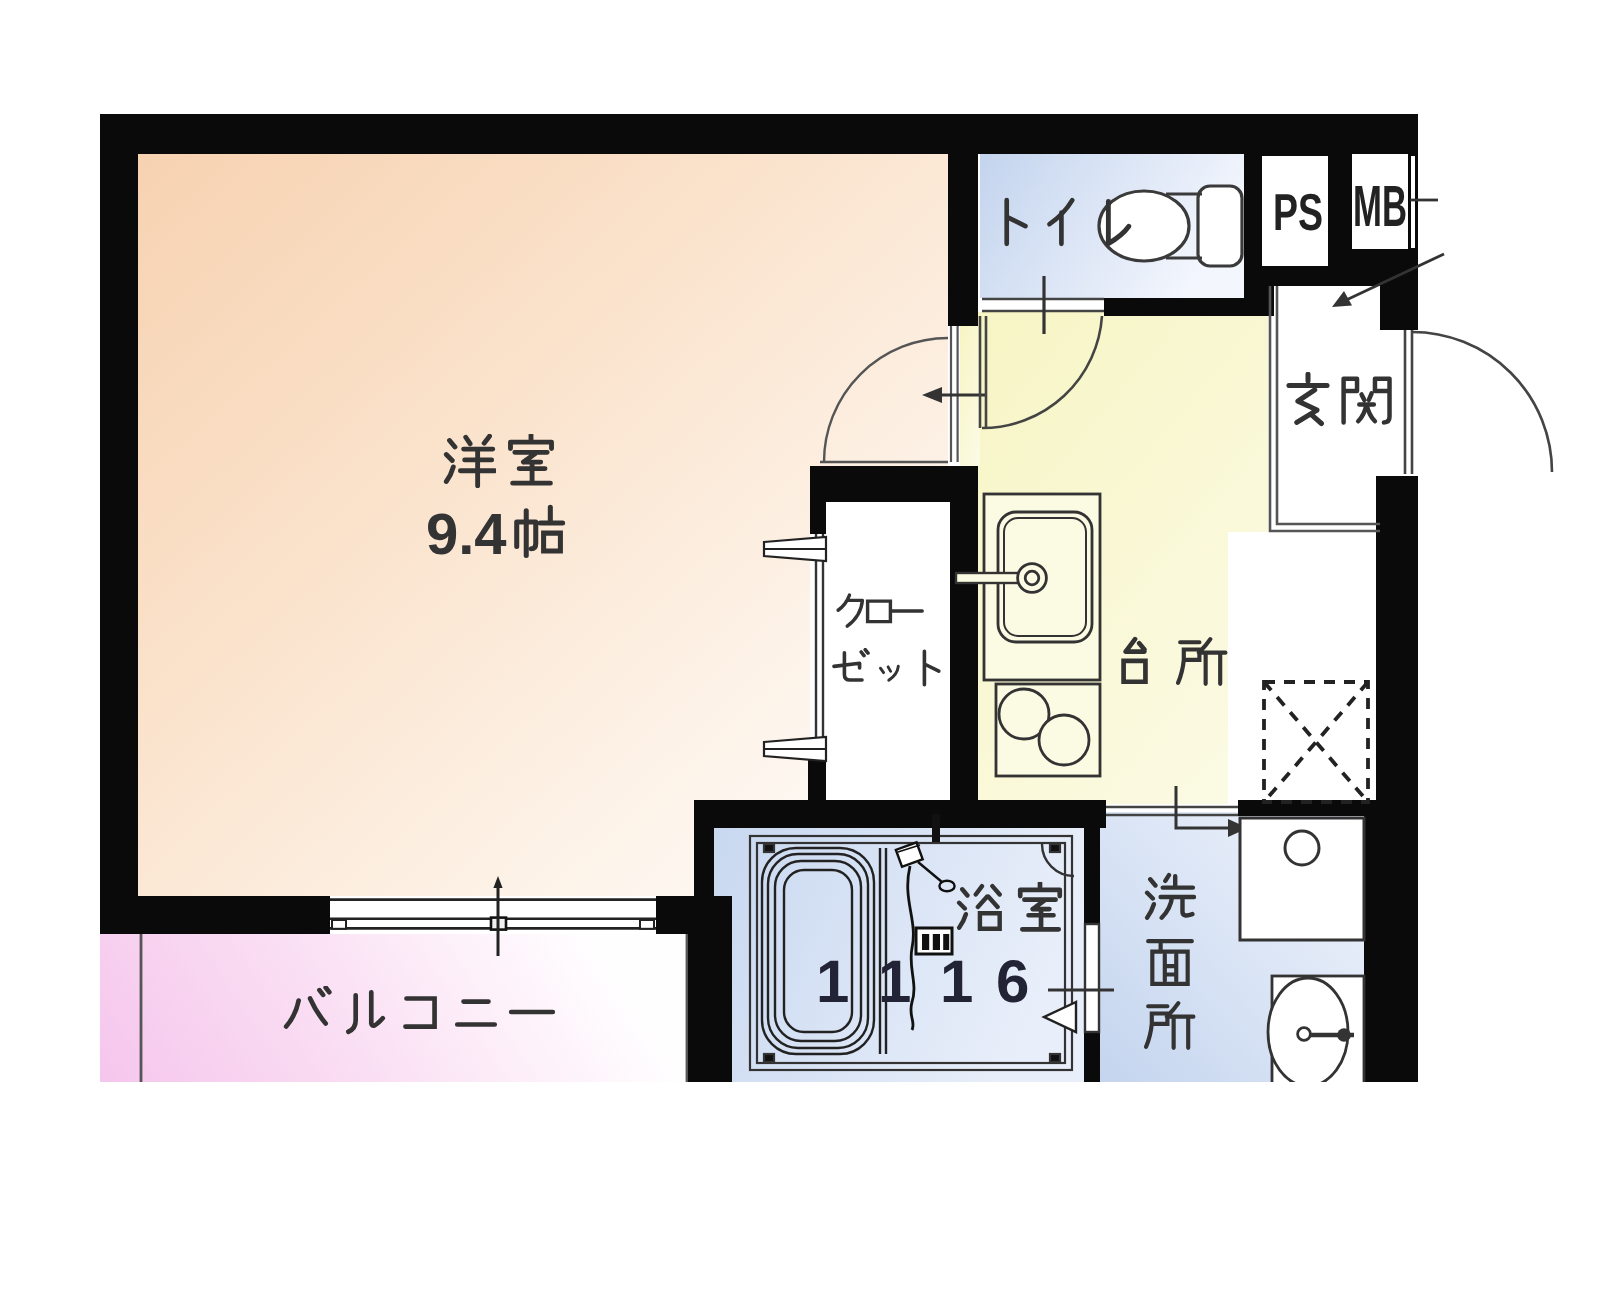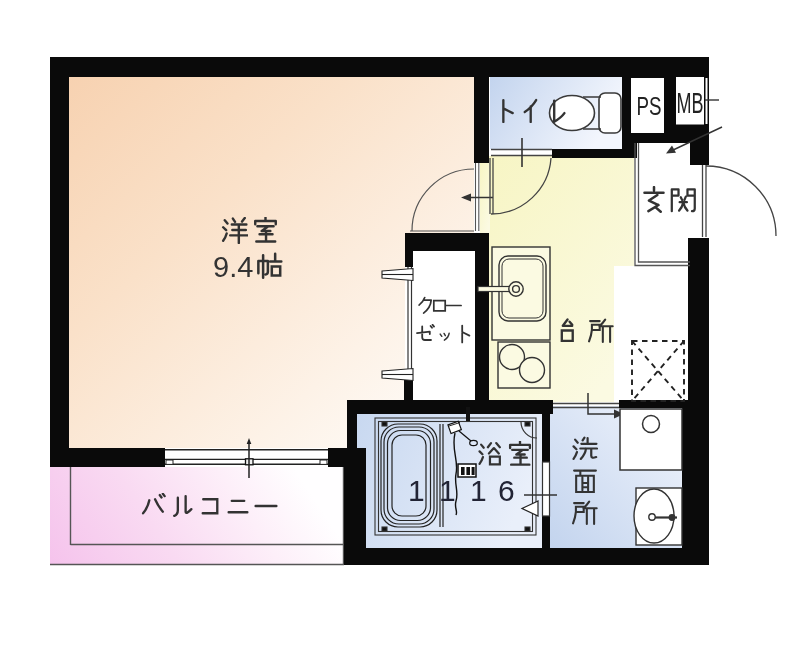--- a/index.html
+++ b/index.html
@@ -1,16 +1,16 @@
 <!DOCTYPE html>
 <html><head>
 <meta charset="utf-8">
 <style>
   html,body{margin:0;padding:0;background:#fff;}
-  .wrap{width:800px;height:656px;position:relative;font-family:"Liberation Sans",sans-serif;}
+  .wrap{width:800px;height:541px;position:relative;font-family:"Liberation Sans",sans-serif;font-weight:bold;}
   text{font-family:"Liberation Sans",sans-serif;}
 </style>
 </head>
 <body>
 <div class="wrap">
 <svg width="800" height="656" viewBox="0 0 800 656">
 <defs>
   <linearGradient id="gYo" x1="0" y1="0" x2="1" y2="1">
     <stop offset="0" stop-color="#f7d2b1"></stop>
     <stop offset="0.35" stop-color="#fae1c9"></stop>

